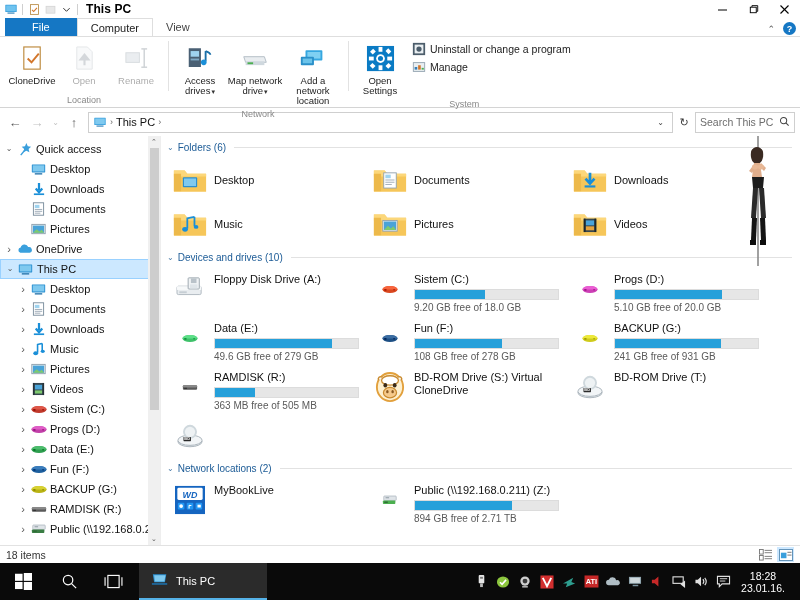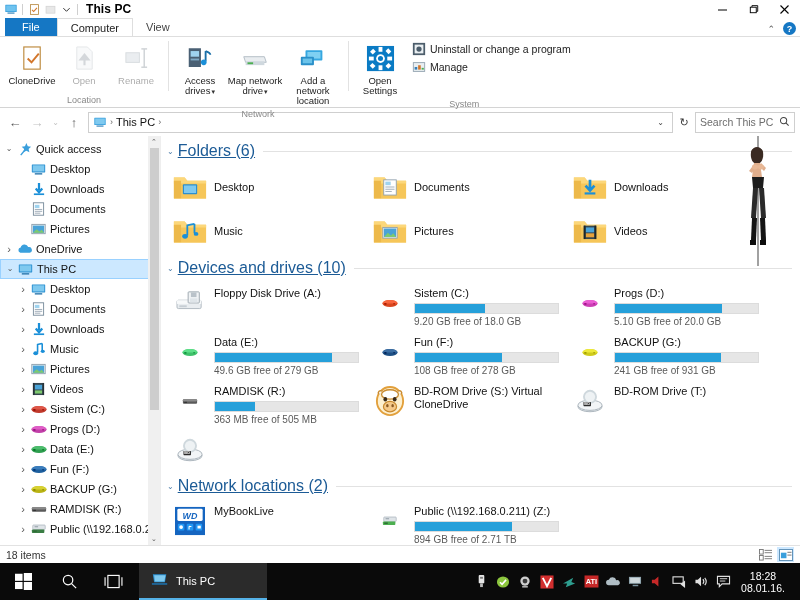--- a/index.html
+++ b/index.html
@@ -17,21 +17,21 @@
   .qat { display:flex; align-items:center; gap:0; padding-left:3px; height:18px; }
   .qat-ico { width:16px; height:16px; display:flex; align-items:center; justify-content:center; }
   .sep-v { width:1px; height:11px; background:#cfcfcf; margin:0 3px; }
   .title-text { font-size:12px; font-weight:bold; color:#000; margin-left:5px; letter-spacing:0.1px; }
   .wbtns { position:absolute; right:0; top:0; display:flex; height:18px; }
   .wbtn { width:31px; height:18px; display:flex; align-items:center; justify-content:center; font-size:11px; color:#000; }
 
   
   .tabstrip { height:18px; display:flex; align-items:flex-end; background:#fff; position:relative; flex:none; padding-left:5px; }
   .tab { height:18px; padding:0 13px; display:flex; align-items:center; font-size:11px; color:#444; }
-  .tab.file { background:#1577c4; color:#fff; font-size:11px; padding:0 17px; }
+  .tab.file { background:#1577c4; color:#fff; font-size:11px; padding:0 27px; }
   .tab.active { background:#fff; border:1px solid #dedede; border-bottom:none; color:#222; }
   .ribbon-ctl { position:absolute; right:4px; bottom:1px; display:flex; align-items:center; gap:8px; }
   .chev-up { font-size:9px; color:#555; }
   .help-ico { width:13px; height:13px; border-radius:50%; background:#1577c4; color:#fff; font-size:9px; font-weight:bold;
               display:flex; align-items:center; justify-content:center; }
 
   
   .ribbon { height:72px; background:#fff; border-top:1px solid #dedede; border-bottom:1px solid #d4d4d4;
             display:flex; position:relative; flex:none; }
   .rgroup { display:flex; flex-direction:column; justify-content:space-between; padding:3px 0 0 0; position:relative; }
@@ -79,21 +79,21 @@
   .pin { margin-left:auto; font-size:9px; color:#999; transform:rotate(45deg); }
   .sb-scroll { position:absolute; right:0; top:0; width:12px; height:100%; background:#f0f0f0;
                display:flex; flex-direction:column; align-items:center; }
   .sb-arrow { height:12px; font-size:7px; color:#555; display:flex; align-items:center; justify-content:center; width:100%; }
   .sb-thumb { width:9px; background:#cdcdcd; border-radius:0; }
 
   
   .content { flex:1; background:#fff; position:relative; overflow:hidden; border-left:1px solid #eee; }
   .grp-head { display:flex; align-items:center; gap:4px; padding:6px 8px 2px 6px; }
   .grp-chev { font-size:8px; color:#4a7ba8; }
-  .grp-title { font-size:16px; color:#1c5b96; white-space:nowrap;text-decoration:underline; }
+  .grp-title { font-size:10px; color:#1c5b96; white-space:nowrap; }
   .grp-line { flex:1; height:1px; background:#e2e2e2; margin-left:4px; }
   .tiles { display:flex; flex-wrap:wrap; padding:3px 0 0 10px; }
   .tile { width:200px; display:flex; align-items:flex-start; gap:7px; padding:4px 2px 4px 2px; }
   .tile-ico { width:34px; height:34px; display:flex; align-items:center; justify-content:center; flex:none; }
   .tile-body { flex:1; min-width:0; padding-top:1px; }
   .tile-name { font-size:11px; color:#111; line-height:13px; }
   .bar { width:145px; height:11px; background:#e6e6e6; border:1px solid #dcdcdc; margin-top:3px; }
   .bar-fill { height:100%; background:#26a0da; }
   .tile-sub { font-size:10px; color:#5a5a5a; margin-top:2px; }
   .tile.folder { align-items:center; }
@@ -1080,17 +1080,17 @@
     </div>
     <div class="tray-ico">
       <svg width="15" height="13" viewBox="0 0 16 14">
           <path d="M1.5 1.5h13v8h-8l-3 3v-3h-2z" fill="none" stroke="#e0e0e0" stroke-width="1.2"></path>
           <line x1="4" y1="4" x2="12" y2="4" stroke="#e0e0e0" stroke-width="1"></line>
           <line x1="4" y1="6.5" x2="10" y2="6.5" stroke="#e0e0e0" stroke-width="1"></line>
         </svg>
     </div>
     <div class="clock">
       <span>18:28</span>
-      <span>08.01.16.</span>
+      <span>23.01.16.</span>
     </div>
     <div class="tray-edge"></div>
   </div>
 </div>
 
 </body></html>

